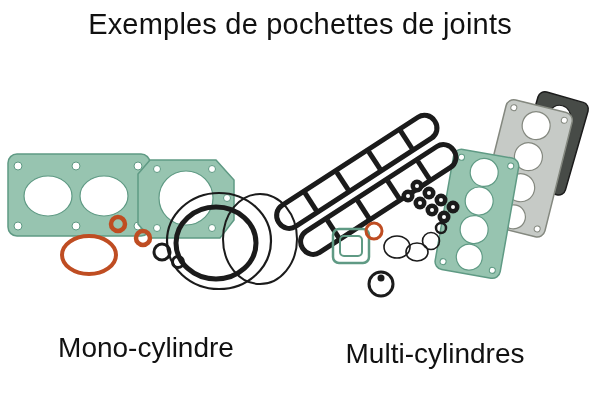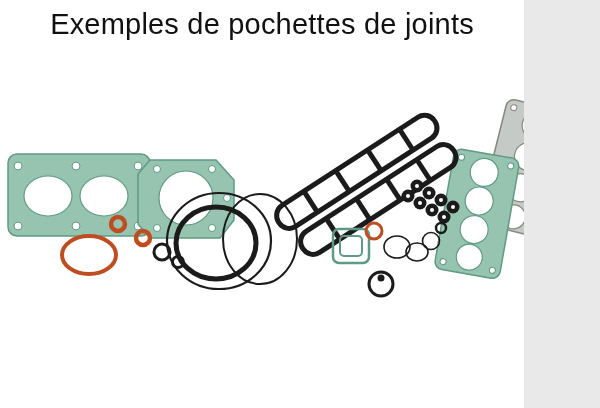--- a/index.html
+++ b/index.html
@@ -13,21 +13,21 @@
     --gasket_dark:#474b47;
     --gasket_black:#1b1b1b;
   }
   *{box-sizing:border-box;margin:0;padding:0;}
   body{
     font-family:"Liberation Sans", sans-serif;
     background:#e9e9e9;
   }
   .canvas{
     position:relative;
-    width:524px;height:408px;
+    width:600px;height:408px;
     background:var(--background);
     overflow:hidden;
   }
   .title{
     position:absolute;
     top:7px;left:0;width:100%;
     text-align:center;
     color:var(--text);
     font-size:29px;
     line-height:1.2;
@@ -186,14 +186,16 @@
         <ellipse cx="216" cy="243" rx="40" ry="36" style="stroke-width:5"></ellipse>
         <ellipse cx="260" cy="239" rx="37" ry="45" style="stroke-width:2"></ellipse>
       </g>
     </g>
   </svg>
 
   <div class="title">
     <div>Exemples de pochettes de joints</div>
   </div>
 
-
+  <div class="caption caption-mono">Mono-cylindre</div>
+
+  <div class="caption caption-multi">Multi-cylindres</div>
 </div>
 
 </body></html>

